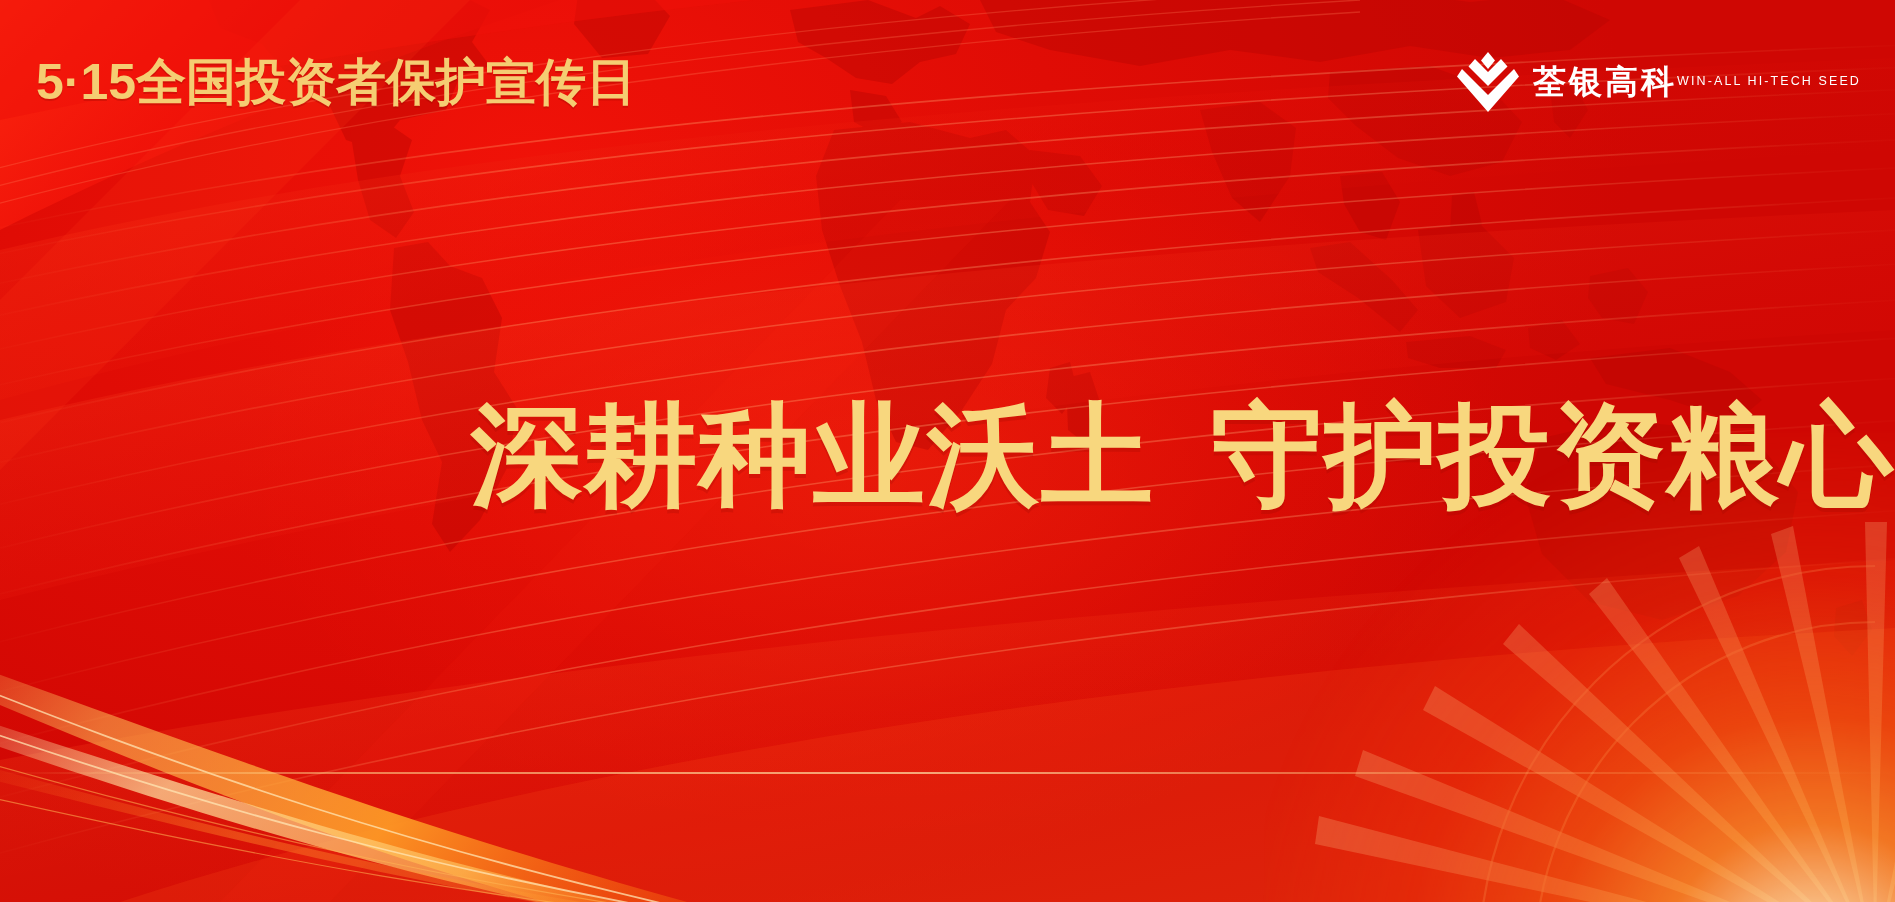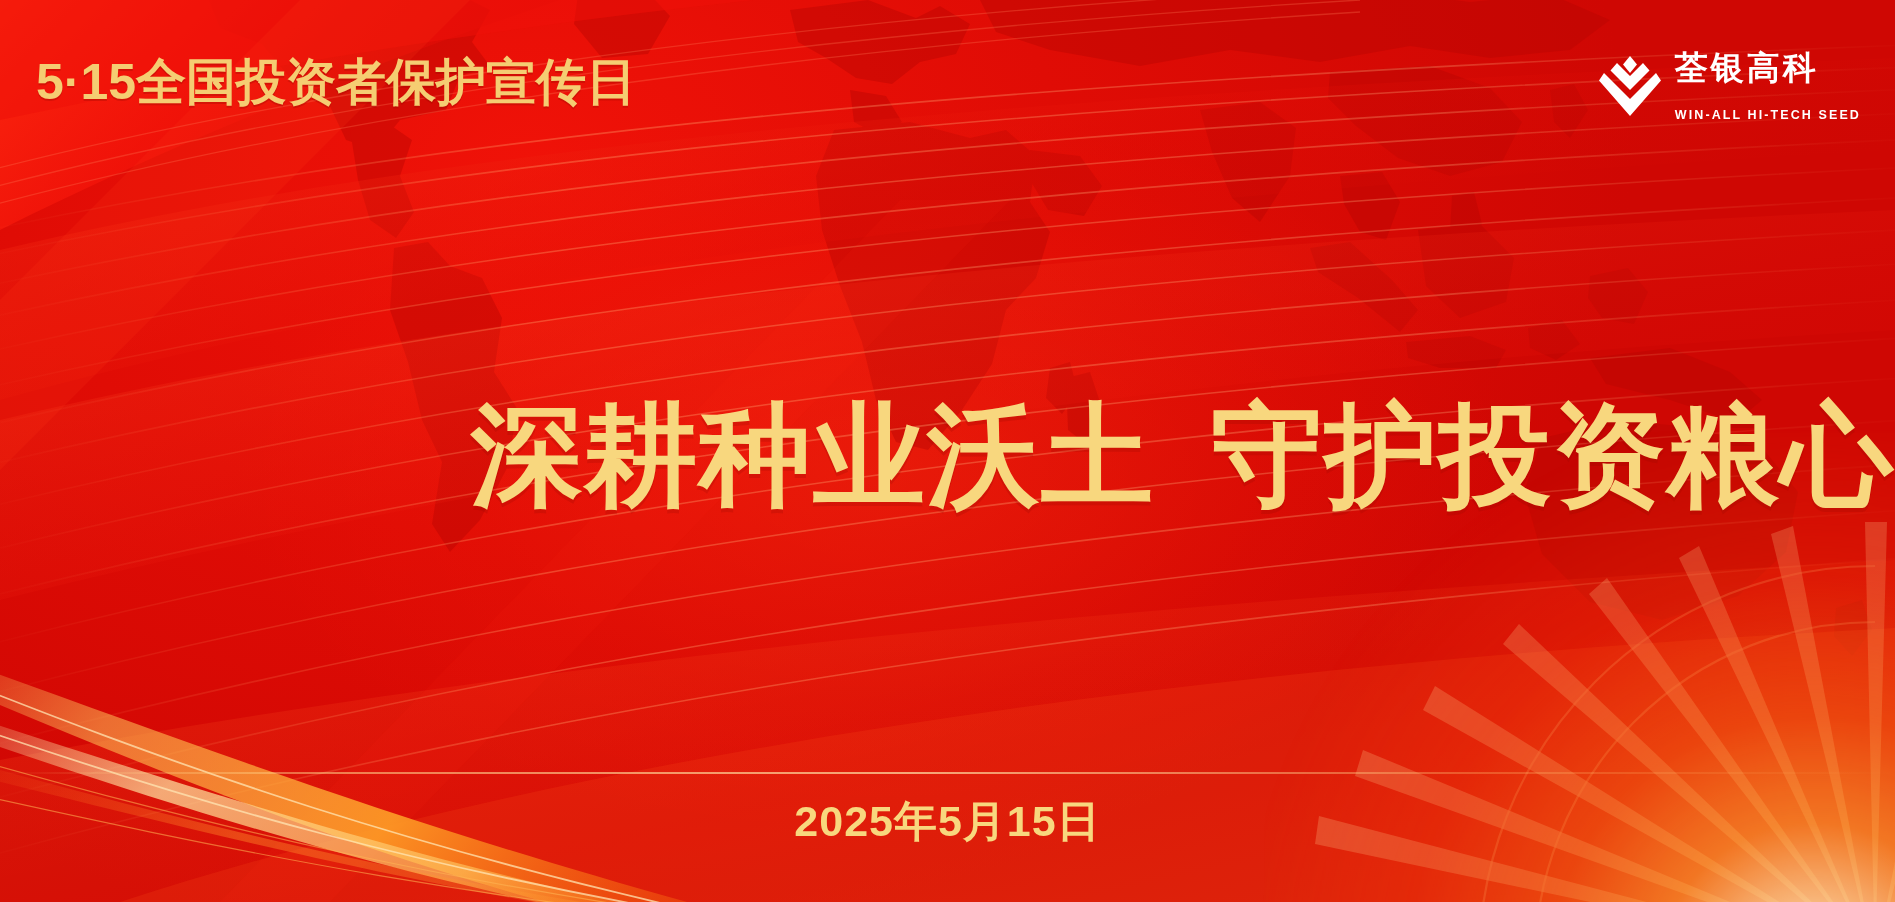--- a/index.html
+++ b/index.html
@@ -152,36 +152,36 @@
   .logo {
     position: absolute;
     right: 34px;
     top: 50px;
     display: flex;
     align-items: center;
     gap: 14px;
   }
   .logo-mark { width: 62px; height: 64px; flex: 0 0 auto; }
   .logo-mark svg { width: 100%; height: 100%; display: block; }
-  .logo-text { display: flex; flex-direction: column; justify-content: center; }
+  .logo-text { display: flex; flex-direction: row; justify-content: center; }
   .logo-cn {
     color: #ffffff;
     font-size: 33px;
     font-weight: 700;
     letter-spacing: 3px;
     line-height: 1.12;
     white-space: nowrap;
   }
   .logo-en {
     color: #ffffff;
     font-size: 12.5px;
-    font-weight: 700;
+    font-weight: 400;
     letter-spacing: 2.1px;
     line-height: 1.2;
-    margin-top: 21px;
+    margin-top: 10px;
     white-space: nowrap;
   }
 </style>
 </head>
 <body>
 
 <div class="banner">
 
   <div class="bg-base"></div>
   <div class="bg-glow-center"></div>
@@ -364,21 +364,20 @@
   <div class="hline"></div>
 
   <div class="content">
 
     <div class="kicker">5·15全国投资者保护宣传日</div>
 
     <div class="headline">
       <span>深耕种业沃土</span><span class="gap"></span><span>守护投资粮心</span>
     </div>
 
-    <div class="date">2025年5月15日</div>
 
     <div class="logo">
       <div class="logo-mark">
         <svg viewBox="0 0 62 64" aria-hidden="true">
 
           <path d="M31 2 L38 10.5 L31 19 L24 10.5 Z" fill="#ffffff"></path>
 
           <path d="M31 22 L44 9 L50.5 16.5 L31 36 L11.5 16.5 L18 9 Z" fill="#ffffff"></path>
 
           <path d="M31 45 L57 19 L62 26.5 L31 62 L0 26.5 L5 19 Z" fill="#ffffff"></path>

